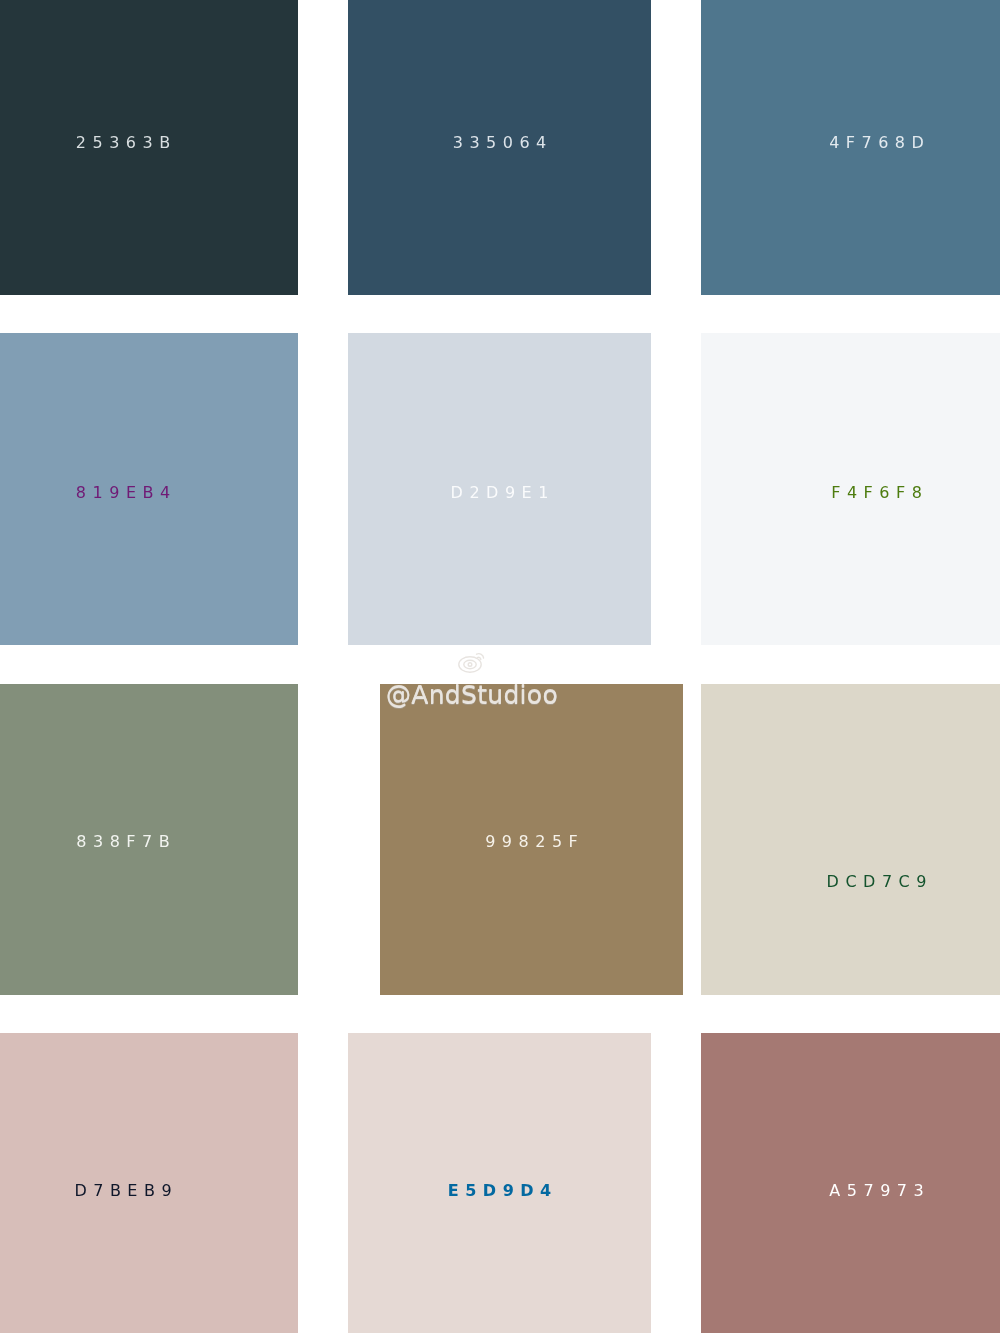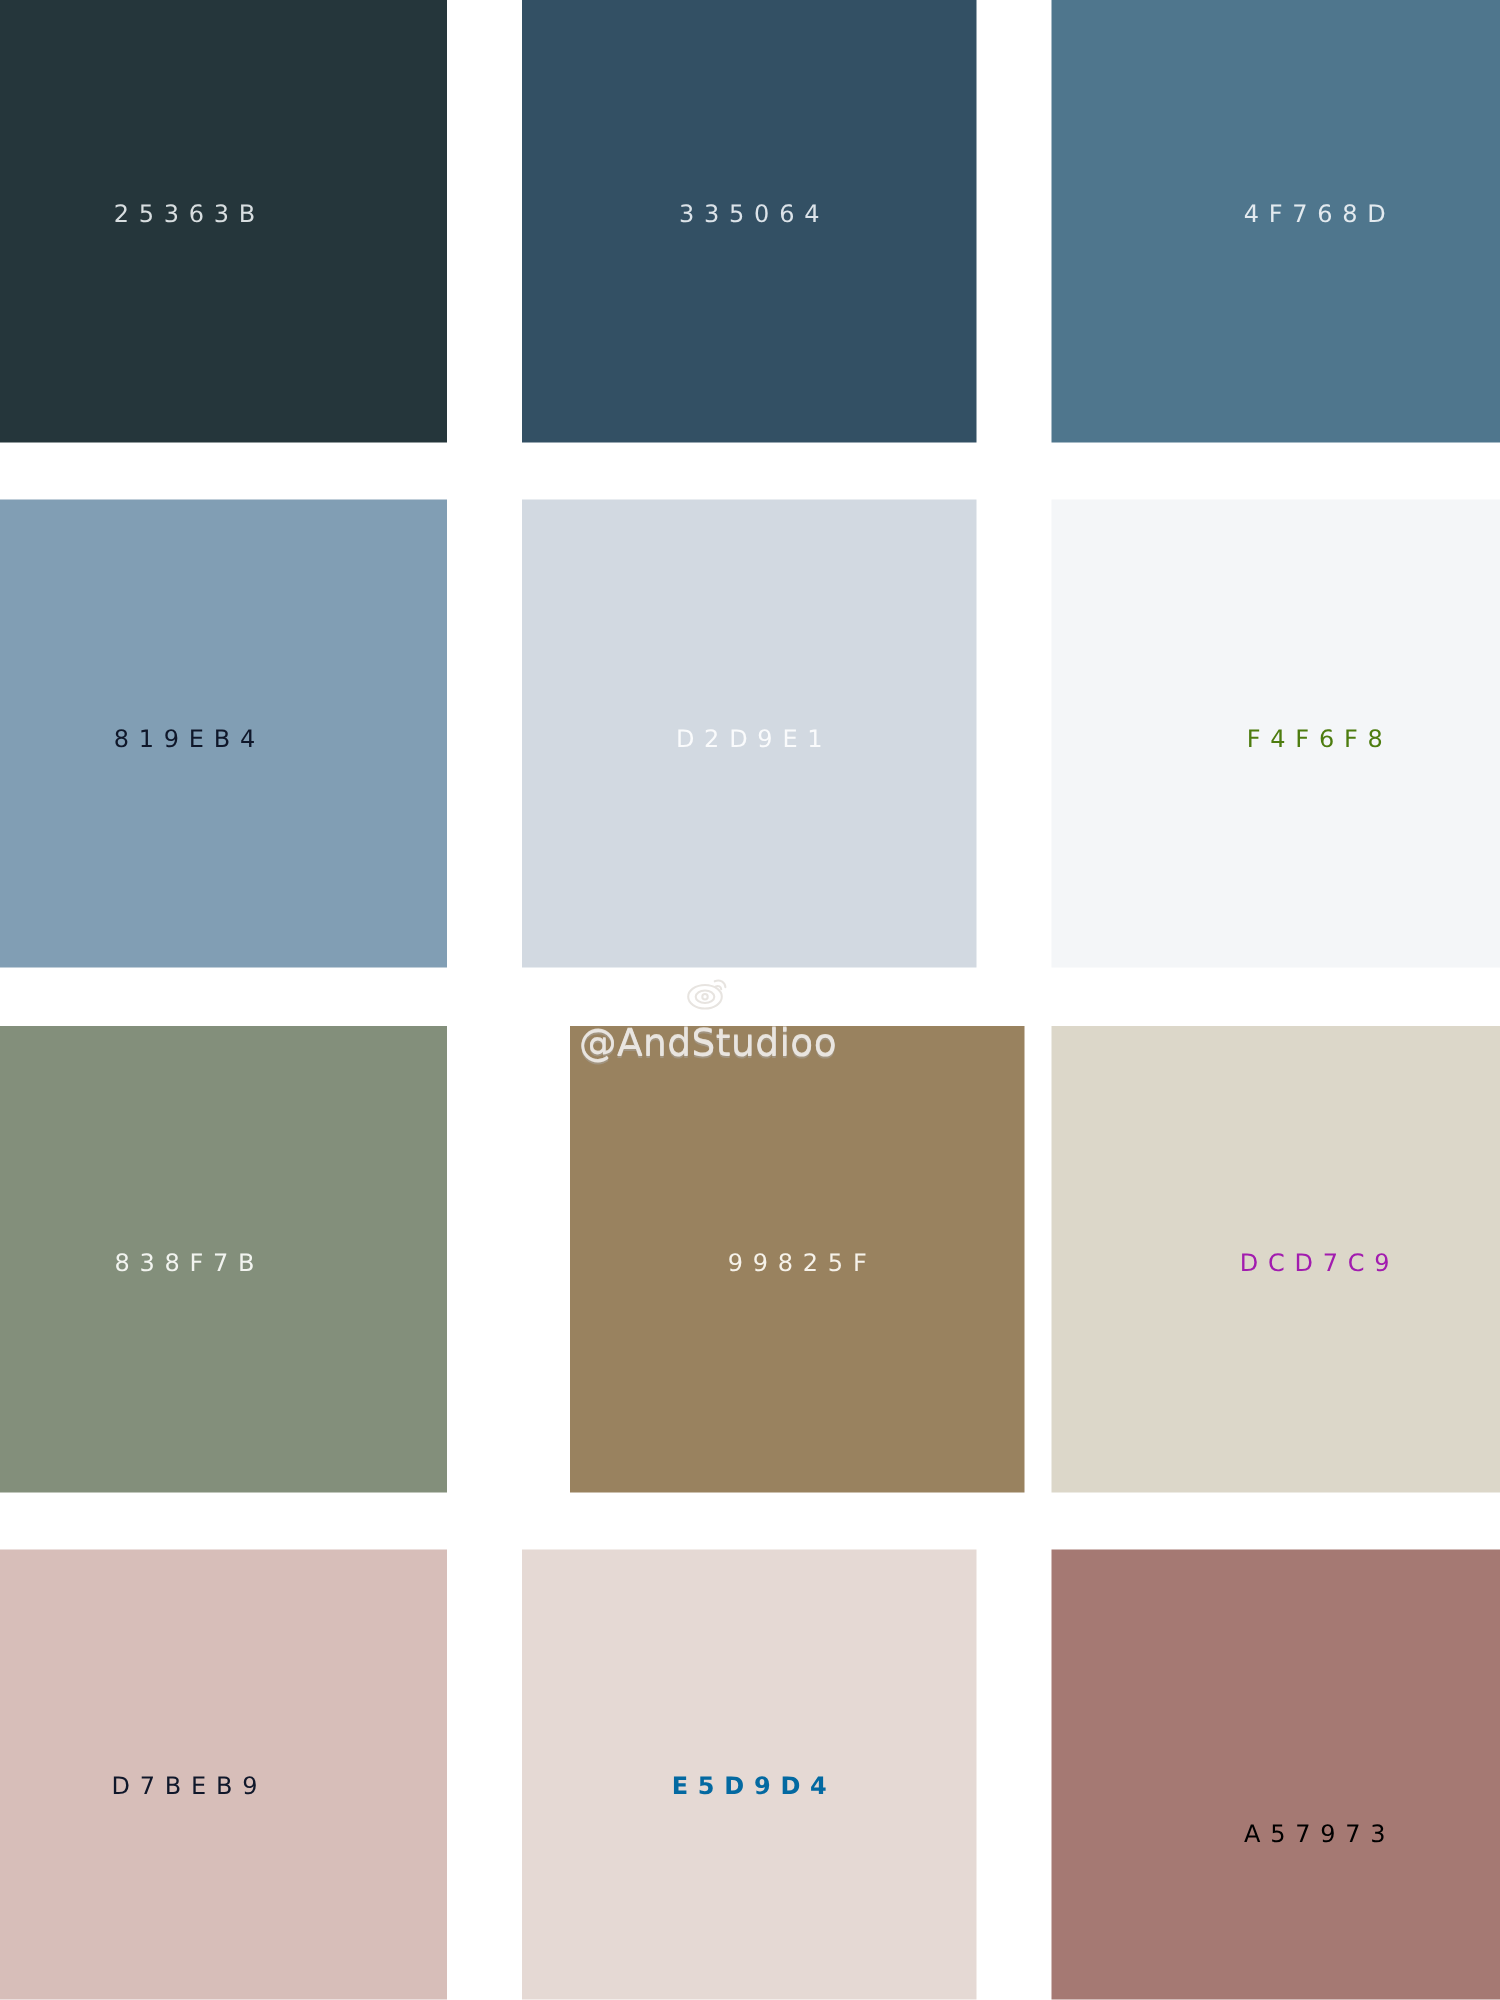--- a/index.html
+++ b/index.html
@@ -100,47 +100,47 @@
     <span class="swatch-label" style="color: rgb(216, 222, 224);">25363B</span>
   </div>
   <div class="swatch row-1 col-2" style="background-color: rgb(51, 80, 100);">
     <span class="swatch-label" style="color: rgb(220, 227, 233);">335064</span>
   </div>
   <div class="swatch row-1 col-3" style="background-color: rgb(79, 118, 141);">
     <span class="swatch-label" style="color: rgb(227, 234, 239);">4F768D</span>
   </div>
 
   <div class="swatch row-2 col-1" style="background-color: rgb(129, 158, 180);">
-    <span class="swatch-label" style="color: #0f172a;">819EB4</span>
+    <span class="swatch-label" style="color: #701a75;">819EB4</span>
   </div>
   <div class="swatch row-2 col-2" style="background-color: rgb(210, 217, 225);">
     <span class="swatch-label" style="color: rgb(250, 251, 252);">D2D9E1</span>
   </div>
   <div class="swatch row-2 col-3" style="background-color: rgb(244, 246, 248);">
     <span class="swatch-label" style="color: #4d7c0f;">F4F6F8</span>
   </div>
 
   <div class="swatch row-3 col-1" style="background-color: rgb(131, 143, 123);">
     <span class="swatch-label" style="color: rgb(242, 244, 240);">838F7B</span>
   </div>
   <div class="swatch row-3 col-2" style="background-color: rgb(153, 130, 95); margin-left: 32px;">
     <span class="swatch-label" style="color: rgb(246, 242, 234);">99825F</span>
   </div>
   <div class="swatch row-3 col-3" style="background-color: rgb(220, 215, 201);">
-    <span class="swatch-label" style="color: #a21caf;">DCD7C9</span>
+    <span class="swatch-label" style="color: #14532d; margin-top: 40px;">DCD7C9</span>
   </div>
 
   <div class="swatch row-4 col-1" style="background-color: rgb(215, 190, 185);">
     <span class="swatch-label" style="color: #0f172a;">D7BEB9</span>
   </div>
   <div class="swatch row-4 col-2" style="background-color: rgb(229, 217, 212);">
     <span class="swatch-label" style="color: #0369a1; font-weight: bold;">E5D9D4</span>
   </div>
   <div class="swatch row-4 col-3" style="background-color: rgb(165, 121, 115);">
-    <span class="swatch-label" style="color: #000000; margin-top: 32px;">A57973</span>
+    <span class="swatch-label" style="color: #ffffff;">A57973</span>
   </div>
 
   <div id="watermark">
     <span class="wm-logo">
       <svg viewBox="0 0 30 26" width="30" height="26" aria-hidden="true">
         <g fill="none" stroke="#e6e2de" stroke-width="1.4">
           <ellipse cx="13" cy="16.5" rx="11.2" ry="7.8"></ellipse>
           <ellipse cx="13" cy="16.5" rx="6.2" ry="4.2"></ellipse>
           <circle cx="13" cy="16.5" r="1.8"></circle>
           <path d="M19.5 6.2c3.3-1.5 6.8 0.4 7.1 3.9" stroke-linecap="round"></path>

